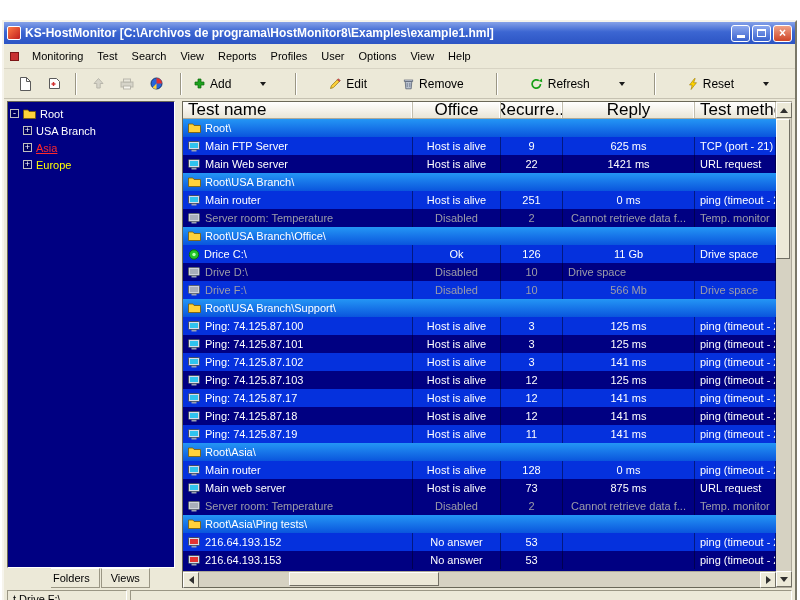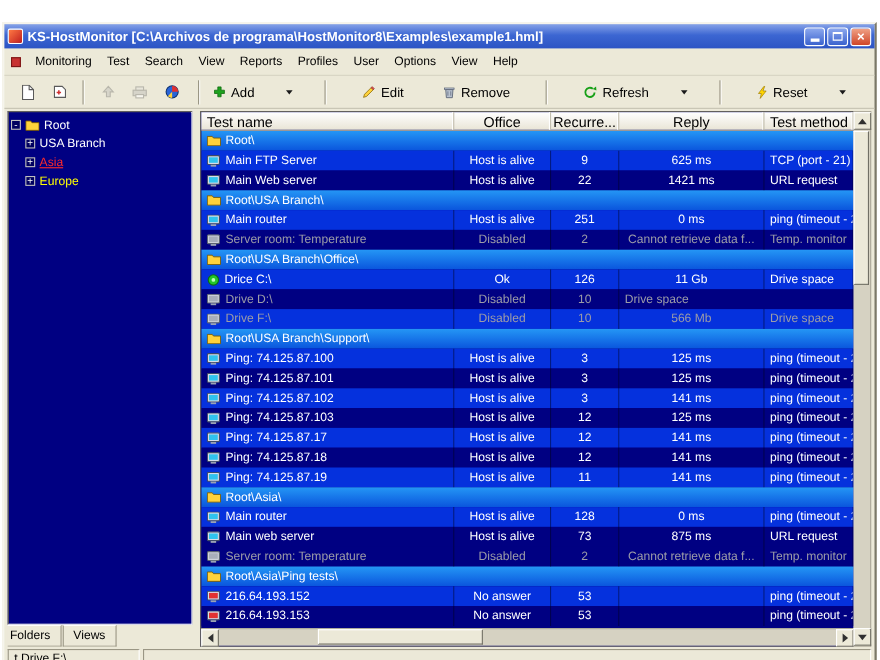--- a/index.html
+++ b/index.html
@@ -51,32 +51,32 @@
   .content{ flex:1; min-height:0; display:flex; padding:2px 3px 0 3px; overflow:hidden; }
 
   .left-panel{ width:168px; flex:0 0 168px; display:flex; flex-direction:column; min-height:0; }
   .tree{ flex:1; min-height:0; overflow:hidden; background:var(--tree-bg); color:#fff; font-size:11px;
     border:1px solid; border-color:#6a6858 #ffffff #ffffff #6a6858; padding:3px 2px; }
   .tree-row{ height:17px; display:flex; align-items:center; gap:4px; white-space:nowrap; }
   .tree-row.child{ padding-left:13px; }
   .plusbox{ width:9px; height:9px; flex:0 0 9px; border:1px solid #c0c0c0; background:#000060;
     color:#fff; font-size:9px; line-height:7px; text-align:center; }
   .tree-icon{ display:flex; align-items:center; }
-  .tabs{ height:20px; flex:0 0 20px; display:flex; overflow:hidden; }
+  .tabs{ height:20px; flex:0 0 20px; display:flex; overflow:hidden;margin-left:44px; }
   .tab{ padding:3px 9px 0 9px; font-size:11px; background:#ece9d8; border:1px solid #9a9684;
     border-top:1px solid #fff; margin-right:1px; white-space:nowrap; }
   .tab.clipped{ margin-left:-8px; }
 
   .splitter{ width:7px; flex:0 0 7px; background:#ece9d8; }
 
   .table-area{ flex:1; min-width:0; display:flex; }
   .table-main{ flex:1; min-width:0; display:flex; flex-direction:column;
     border:1px solid #6a6858; border-right:none; background:var(--row-dark); }
   .thead{ height:17px; flex:0 0 17px; display:flex; background:linear-gradient(#ffffff,#e9e5d6);
-    border-bottom:1px solid #aca899; font-size:13px; color:#000; }
+    border-bottom:1px solid #aca899; font-size:17px; color:#000; }
   .th{ display:flex; align-items:center; padding:0 5px; border-right:1px solid #c2beae;
     box-shadow:inset -1px 0 0 #ffffff; white-space:nowrap; overflow:hidden; }
   .tbody{ flex:1; min-height:0; overflow:hidden; }
   .trow{ height:18px; display:flex; align-items:stretch; font-size:11px; color:#ffffff;
     background:var(--row-dark); white-space:nowrap; }
   .trow.bright{ background:var(--row-bright); }
   .trow.folder{ background:linear-gradient(180deg,var(--folder-top),var(--folder-bottom)); }
   .trow.disabled{ color:var(--disabled-text); }
   .cell{ display:flex; align-items:center; gap:4px; padding:0 5px; overflow:hidden; }
   .trow.test .cell{ border-right:1px solid rgba(0,0,20,0.45); }

